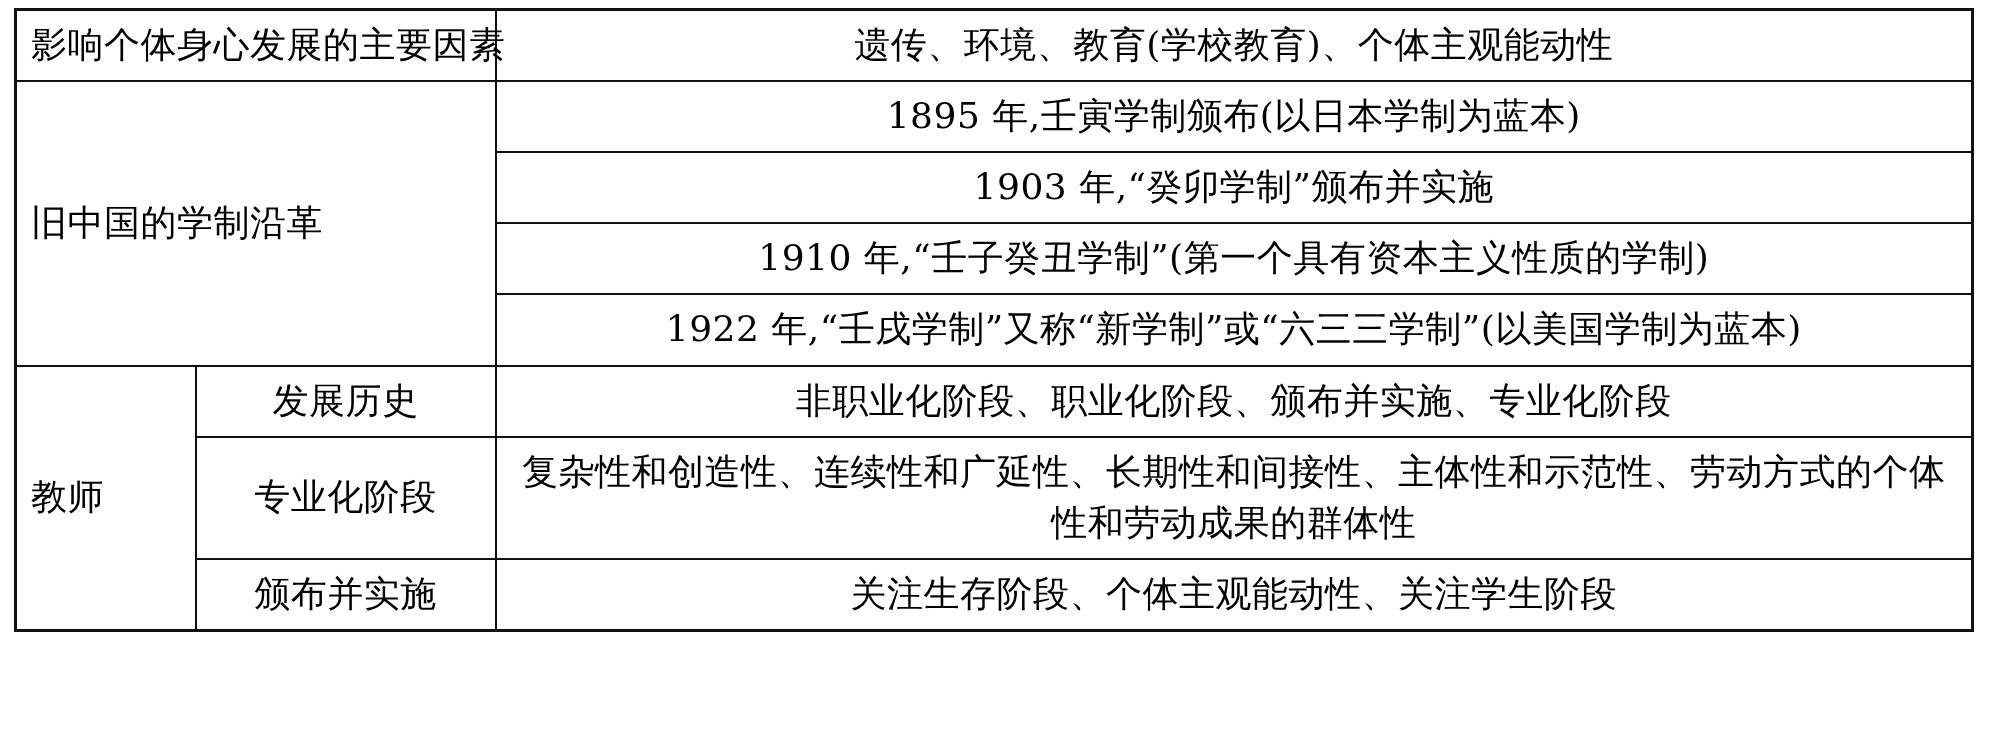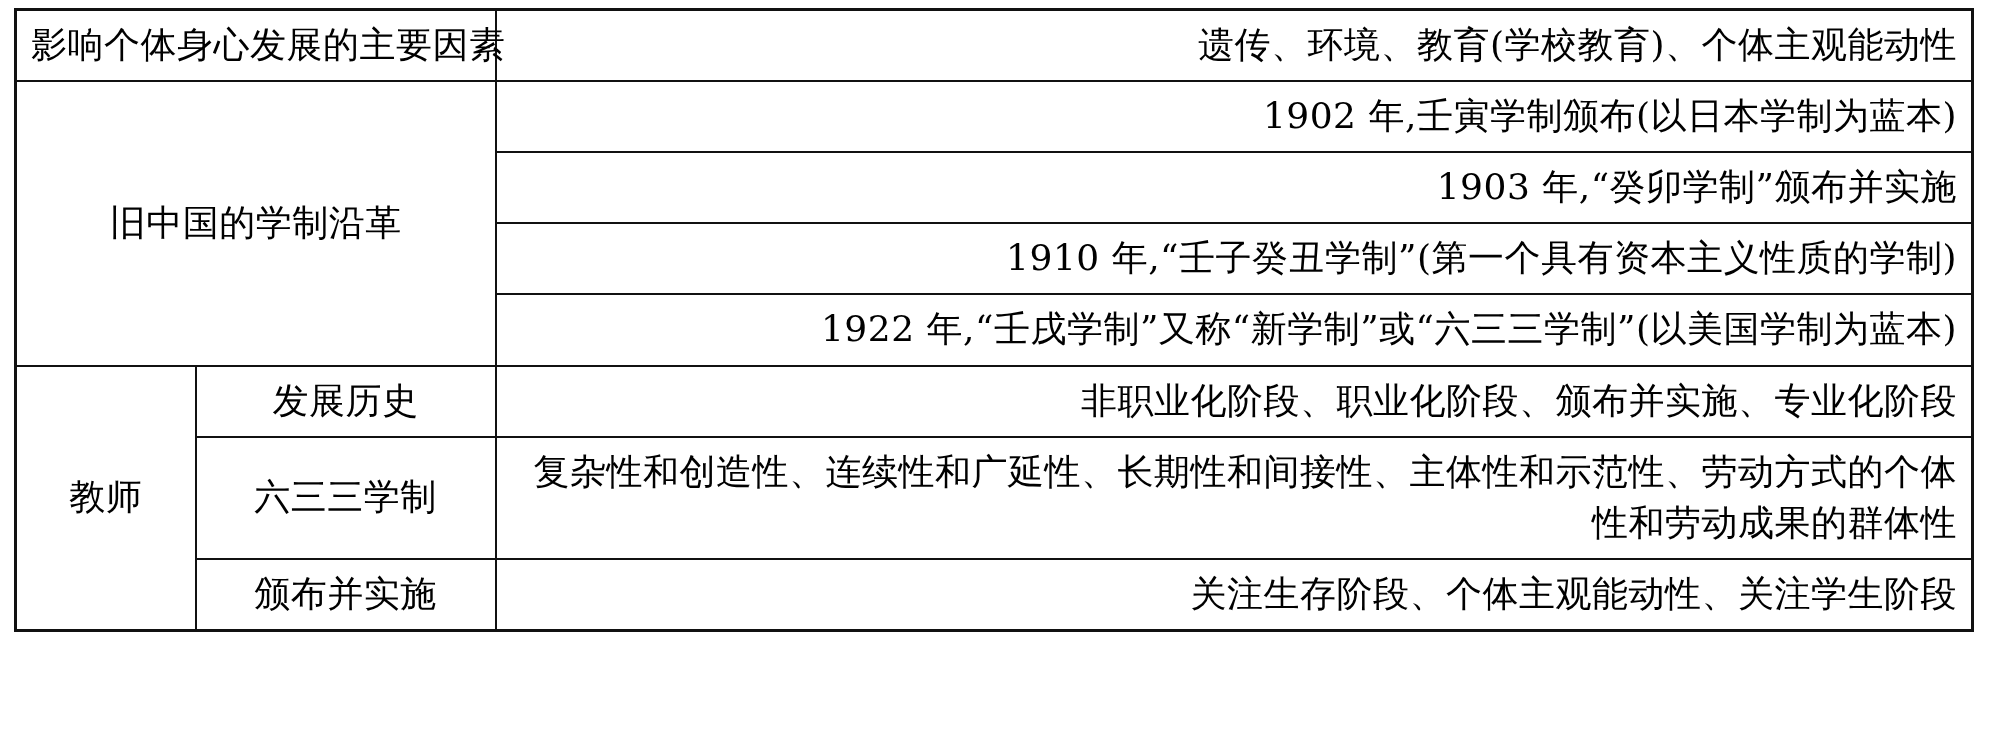--- a/index.html
+++ b/index.html
@@ -33,24 +33,24 @@
     padding: 8px 14px 10px 14px;
     font-size: 36px;
     line-height: 1.42;
     letter-spacing: 0.5px;
   }
   td.label-cell {
     text-align: center;
     white-space: nowrap;
   }
   td.content-cell {
-    text-align: right;
+    text-align: center;
   }
   td.tall-label {
-    text-align: center;
+    text-align: left;
   }
   .col-a { width: 180px; }
   .col-b { width: 300px; }
   .two-line { line-height: 1.45; }
 </style>
 </head>
 <body>
 
 <div class="page">
   <table class="doc-table">
@@ -60,39 +60,39 @@
       <col>
     </colgroup>
     <tbody>
       <tr>
         <td class="label-cell" colspan="2">影响个体身心发展的主要因素</td>
         <td class="content-cell">遗传、环境、教育(学校教育)、个体主观能动性</td>
       </tr>
 
       <tr>
         <td class="tall-label" colspan="2" rowspan="4">旧中国的学制沿革</td>
-        <td class="content-cell">1902 年,壬寅学制颁布(以日本学制为蓝本)</td>
+        <td class="content-cell">1895 年,壬寅学制颁布(以日本学制为蓝本)</td>
       </tr>
       <tr>
         <td class="content-cell">1903 年,“癸卯学制”颁布并实施</td>
       </tr>
       <tr>
         <td class="content-cell">1910 年,“壬子癸丑学制”(第一个具有资本主义性质的学制)</td>
       </tr>
       <tr>
         <td class="content-cell two-line">1922 年,“壬戌学制”又称“新学制”或“六三三学制”(以美国学制为蓝本)</td>
       </tr>
 
       <tr>
         <td class="tall-label" rowspan="3">教师</td>
         <td class="label-cell">发展历史</td>
         <td class="content-cell">非职业化阶段、职业化阶段、颁布并实施、专业化阶段</td>
       </tr>
       <tr>
-        <td class="label-cell">六三三学制</td>
+        <td class="label-cell">专业化阶段</td>
         <td class="content-cell two-line">复杂性和创造性、连续性和广延性、长期性和间接性、主体性和示范性、劳动方式的个体性和劳动成果的群体性</td>
       </tr>
       <tr>
         <td class="label-cell">颁布并实施</td>
         <td class="content-cell">关注生存阶段、个体主观能动性、关注学生阶段</td>
       </tr>
     </tbody>
   </table>
 </div>
 

